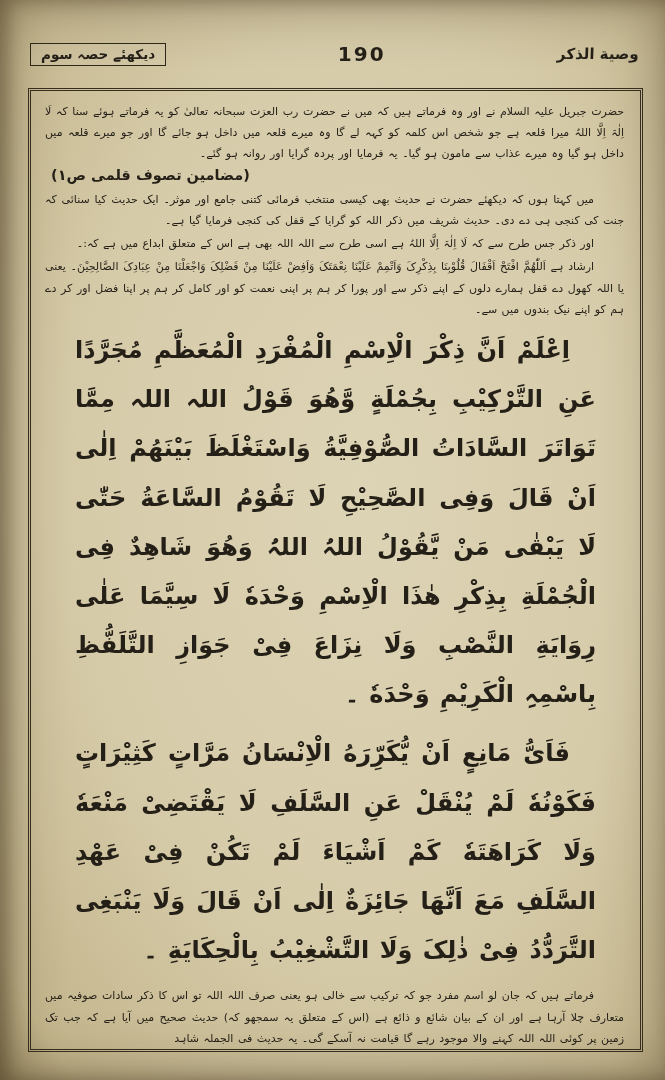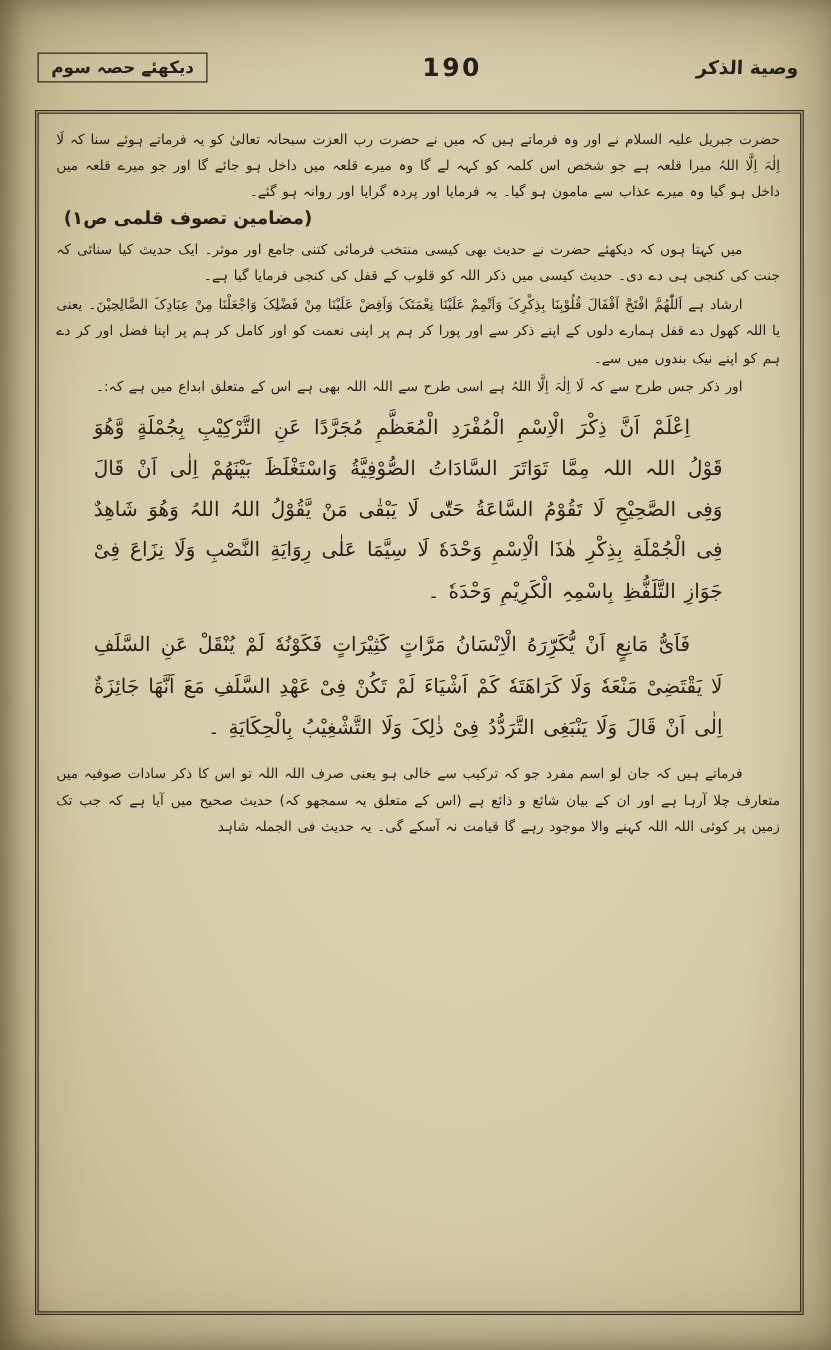--- a/index.html
+++ b/index.html
@@ -60,25 +60,25 @@
   .para.indent{ text-indent:30px; }
   .citation{
     font-size:14.5px;
     font-weight:bold;
     text-align:left;
     margin:2px 0 6px 6px;
     text-decoration-thickness:1px;
     text-underline-offset:4px;
   }
   .arabic-block{
-    font-size:16px;
-    font-weight:normal;
+    font-size:24px;
+    font-weight:bold;
     line-height:2.05;
     text-align:justify;
-    margin:6px 46px 10px 30px;
+    margin:6px 28px 10px 30px;
     text-indent:26px;
     word-spacing:2px;
   }
   .lead{ text-indent:0; }
 </style>
 </head>
 <body>
 
 <div class="scan"></div>
 
@@ -89,25 +89,25 @@
     <div class="page-number">190</div>
     <div class="box-left">دیکھئے حصہ سوم</div>
   </div>
 
   <div class="frame">
 
     <p class="para lead">حضرت جبریل علیہ السلام نے اور وہ فرماتے ہیں کہ میں نے حضرت رب العزت سبحانہ تعالیٰ کو یہ فرماتے ہوئے سنا کہ لَا اِلٰہَ اِلَّا اللہُ میرا قلعہ ہے جو شخص اس کلمہ کو کہہ لے گا وہ میرے قلعہ میں داخل ہو جائے گا اور جو میرے قلعہ میں داخل ہو گیا وہ میرے عذاب سے مامون ہو گیا۔ یہ فرمایا اور پردہ گرایا اور روانہ ہو گئے۔</p>
 
     <div class="citation">(مضامین تصوف قلمی ص۱)</div>
 
-    <p class="para indent">میں کہتا ہوں کہ دیکھئے حضرت نے حدیث بھی کیسی منتخب فرمائی کتنی جامع اور موثر۔ ایک حدیث کیا سنائی کہ جنت کی کنجی ہی دے دی۔ حدیث کیسی میں ذکر اللہ کو قلوب کے قفل کی کنجی فرمایا گیا ہے۔</p>
+    <p class="para indent">میں کہتا ہوں کہ دیکھئے حضرت نے حدیث بھی کیسی منتخب فرمائی کتنی جامع اور موثر۔ ایک حدیث کیا سنائی کہ جنت کی کنجی ہی دے دی۔ حدیث شریف میں ذکر اللہ کو گرایا کے قفل کی کنجی فرمایا گیا ہے۔</p>
+
+    <p class="para indent">اور ذکر جس طرح سے کہ لَا اِلٰہَ اِلَّا اللہُ ہے اسی طرح سے اللہ اللہ بھی ہے اس کے متعلق ابداع میں ہے کہ:۔</p>
 
     <p class="para indent">ارشاد ہے اَللّٰھُمَّ افْتَحْ اَقْفَالَ قُلُوْبِنَا بِذِکْرِکَ وَاَتْمِمْ عَلَیْنَا نِعْمَتَکَ وَاَفِضْ عَلَیْنَا مِنْ فَضْلِکَ وَاجْعَلْنَا مِنْ عِبَادِکَ الصَّالِحِیْنَ۔ یعنی یا اللہ کھول دے قفل ہمارے دلوں کے اپنے ذکر سے اور پورا کر ہم پر اپنی نعمت کو اور کامل کر ہم پر اپنا فضل اور کر دے ہم کو اپنے نیک بندوں میں سے۔</p>
-
-    <p class="para indent">اور ذکر جس طرح سے کہ لَا اِلٰہَ اِلَّا اللہُ ہے اسی طرح سے اللہ اللہ بھی ہے اس کے متعلق ابداع میں ہے کہ:۔</p>
 
     <p class="arabic-block">اِعْلَمْ اَنَّ ذِکْرَ الْاِسْمِ الْمُفْرَدِ الْمُعَظَّمِ مُجَرَّدًا عَنِ التَّرْکِیْبِ بِجُمْلَةٍ وَّهُوَ قَوْلُ اللہ اللہ مِمَّا تَوَاتَرَ السَّادَاتُ الصُّوْفِیَّةُ وَاسْتَغْلَظَ بَیْنَهُمْ اِلٰی اَنْ قَالَ وَفِی الصَّحِیْحِ لَا تَقُوْمُ السَّاعَةُ حَتّٰی لَا یَبْقٰی مَنْ یَّقُوْلُ اللہُ اللہُ وَهُوَ شَاهِدٌ فِی الْجُمْلَةِ بِذِکْرِ هٰذَا الْاِسْمِ وَحْدَهٗ لَا سِیَّمَا عَلٰی رِوَایَةِ النَّصْبِ وَلَا نِزَاعَ فِیْ جَوَازِ التَّلَفُّظِ بِاسْمِہِ الْکَرِیْمِ وَحْدَهٗ ۔</p>
 
     <p class="arabic-block">فَاَیُّ مَانِعٍ اَنْ یُّکَرِّرَهُ الْاِنْسَانُ مَرَّاتٍ کَثِیْرَاتٍ فَکَوْنُهٗ لَمْ یُنْقَلْ عَنِ السَّلَفِ لَا یَقْتَضِیْ مَنْعَهٗ وَلَا کَرَاهَتَهٗ کَمْ اَشْیَاءَ لَمْ تَکُنْ فِیْ عَهْدِ السَّلَفِ مَعَ اَنَّهَا جَائِزَةٌ اِلٰی اَنْ قَالَ وَلَا یَنْبَغِی التَّرَدُّدُ فِیْ ذٰلِکَ وَلَا التَّشْغِیْبُ بِالْحِکَایَةِ ۔</p>
 
     <p class="para indent">فرماتے ہیں کہ جان لو اسم مفرد جو کہ ترکیب سے خالی ہو یعنی صرف اللہ اللہ تو اس کا ذکر سادات صوفیہ میں متعارف چلا آرہا ہے اور ان کے بیان شائع و ذائع ہے (اس کے متعلق یہ سمجھو کہ) حدیث صحیح میں آیا ہے کہ جب تک زمین پر کوئی اللہ اللہ کہنے والا موجود رہے گا قیامت نہ آسکے گی۔ یہ حدیث فی الجملہ شاہد</p>
 
   </div>
 </div>
 

